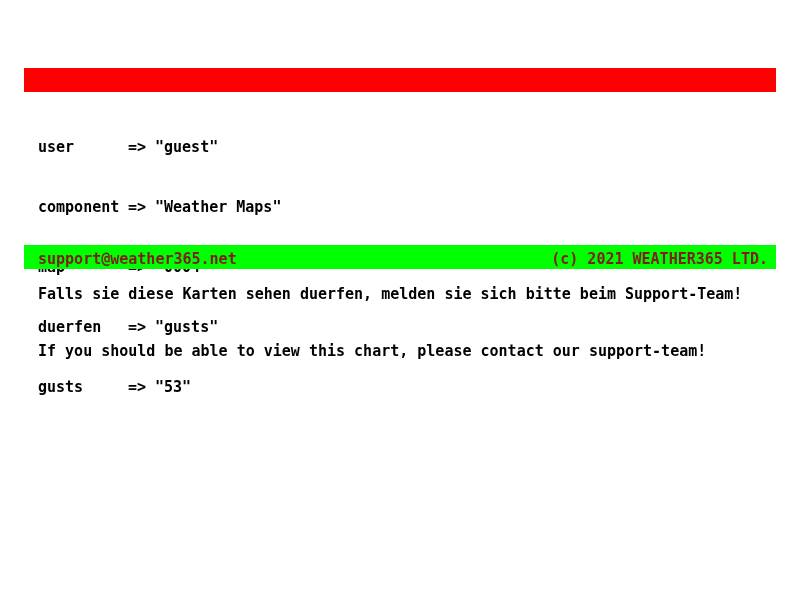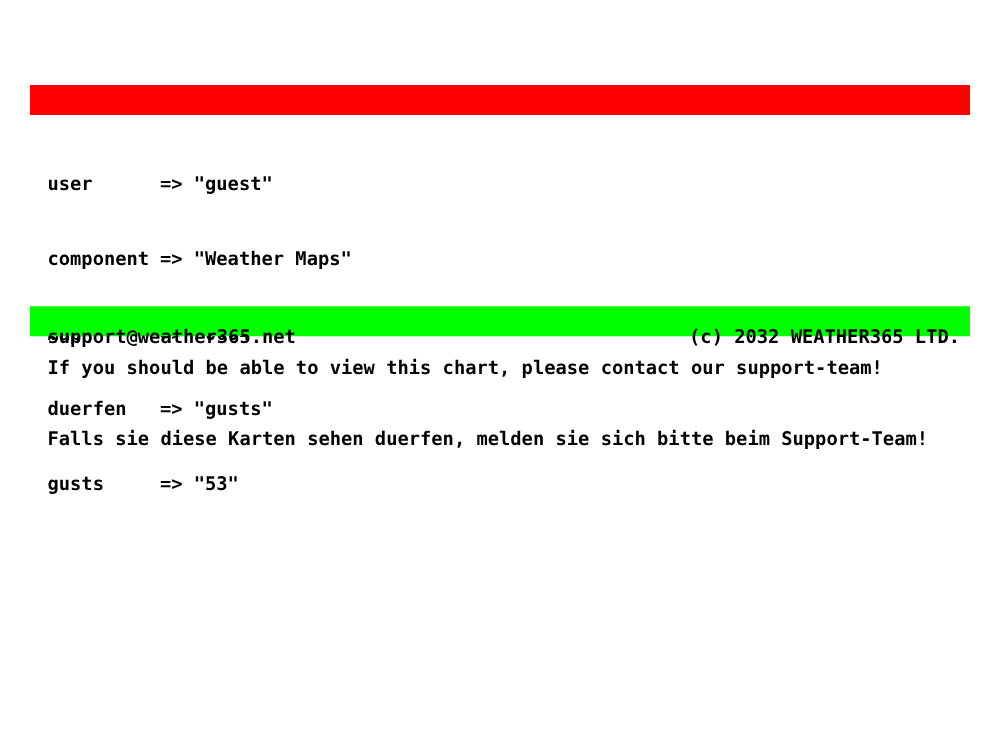--- a/index.html
+++ b/index.html
@@ -33,27 +33,27 @@
     color: #000000;
     white-space: pre;
   }
   .kv-row { display: flex; }
   .kv-key   { display: inline-block; width: 90px; }
   .kv-arrow { display: inline-block; width: 27px; }
   .kv-value { display: inline-block; }
   .footer {
     position: absolute;
     left: 38px;
-    top: 260px;
+    top: 250px;
     width: 730px;
     display: flex;
     justify-content: space-between;
     font-size: 15px;
     line-height: 19px;
-    color: #000000;
+    color: #7f1d1d;
     white-space: pre;
   }
 </style>
 </head>
 <body>
 
 <div class="banner banner-error">
   <div>You are not allowed to view this weather chart!</div>
   <div>Sie duerfen diese Wetterkarte nicht betrachten!</div>
 </div>
@@ -70,20 +70,20 @@
   </div>
   <div class="kv-row">
     <span class="kv-key">duerfen</span><span class="kv-arrow">=&gt;</span><span class="kv-value">"gusts"</span>
   </div>
   <div class="kv-row">
     <span class="kv-key">gusts</span><span class="kv-arrow">=&gt;</span><span class="kv-value">"53"</span>
   </div>
 </div>
 
 <div class="banner banner-info">
+  <div>Falls sie diese Karten sehen duerfen, melden sie sich bitte beim Support-Team!</div>
   <div>If you should be able to view this chart, please contact our support-team!</div>
-  <div>Falls sie diese Karten sehen duerfen, melden sie sich bitte beim Support-Team!</div>
 </div>
 
 <div class="footer">
   <span>support@weather365.net</span>
-  <span>(c) 2032 WEATHER365 LTD.</span>
+  <span>(c) 2021 WEATHER365 LTD.</span>
 </div>
 
 </body></html>

